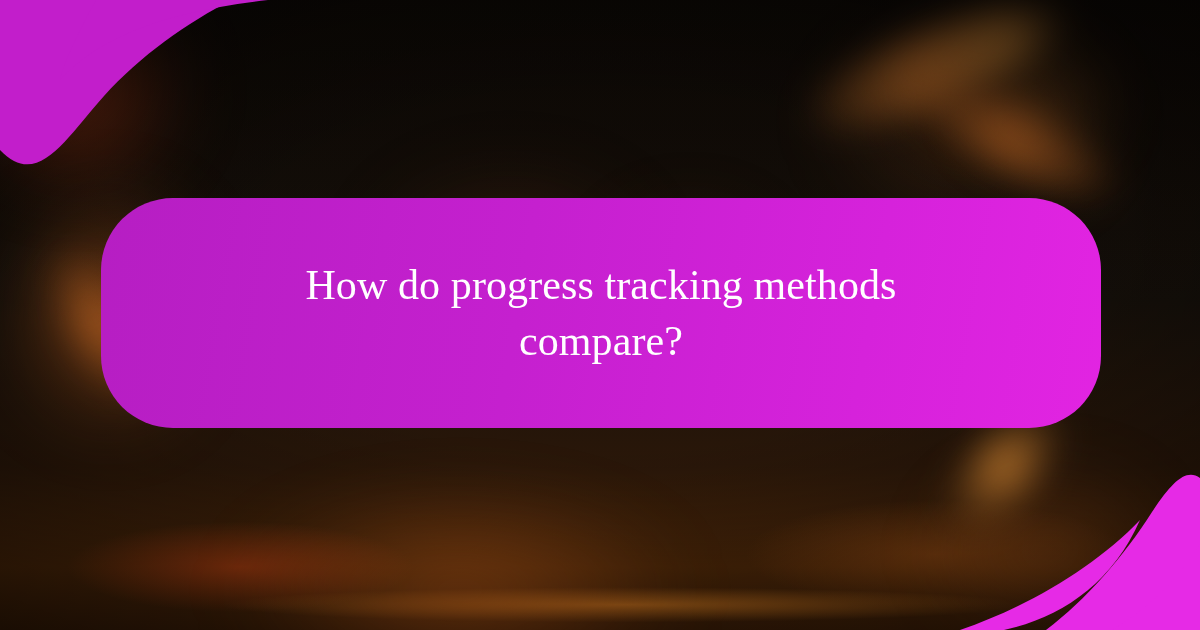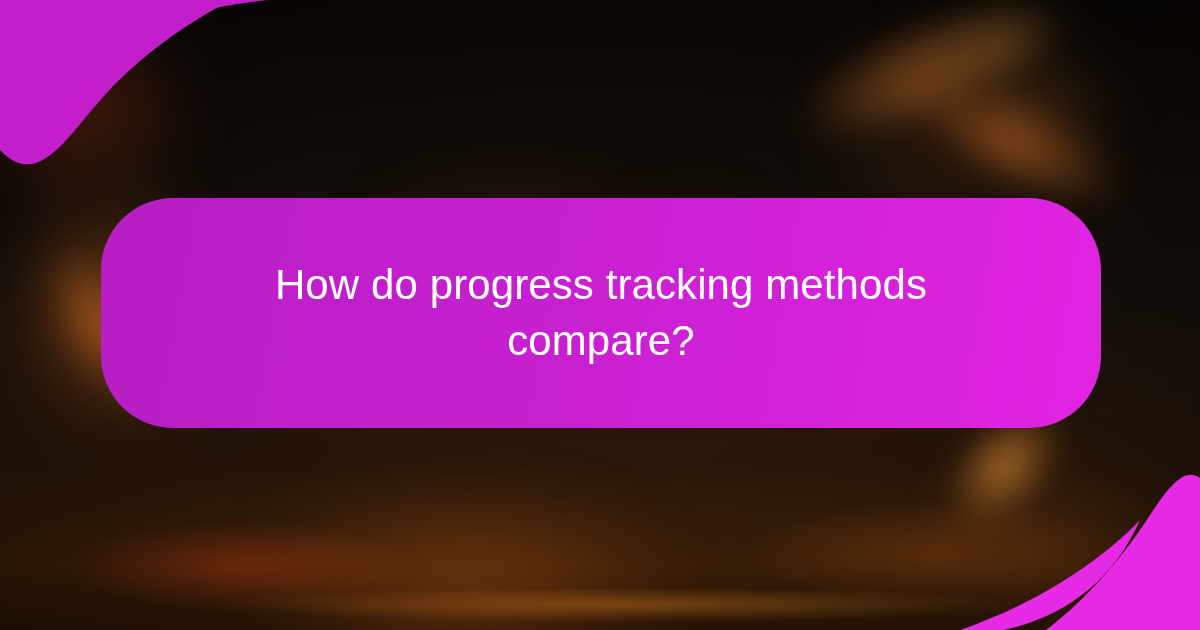--- a/index.html
+++ b/index.html
@@ -6,21 +6,21 @@
     margin: 0;
     padding: 0;
     background: #000;
   }
   #stage {
     position: relative;
     width: 1200px;
     height: 630px;
     overflow: hidden;
     background: #0a0704;
-    font-family: Liberation Sans, sans-serif;
+    font-family: Liberation Serif, serif;
   }
 
   
   .bg-layer {
     position: absolute;
     inset: 0;
   }
   .bg-base {
     background:
       radial-gradient(closest-side at 52% 96%, rgba(255,150,40,0.55), rgba(255,150,40,0) 70%),

